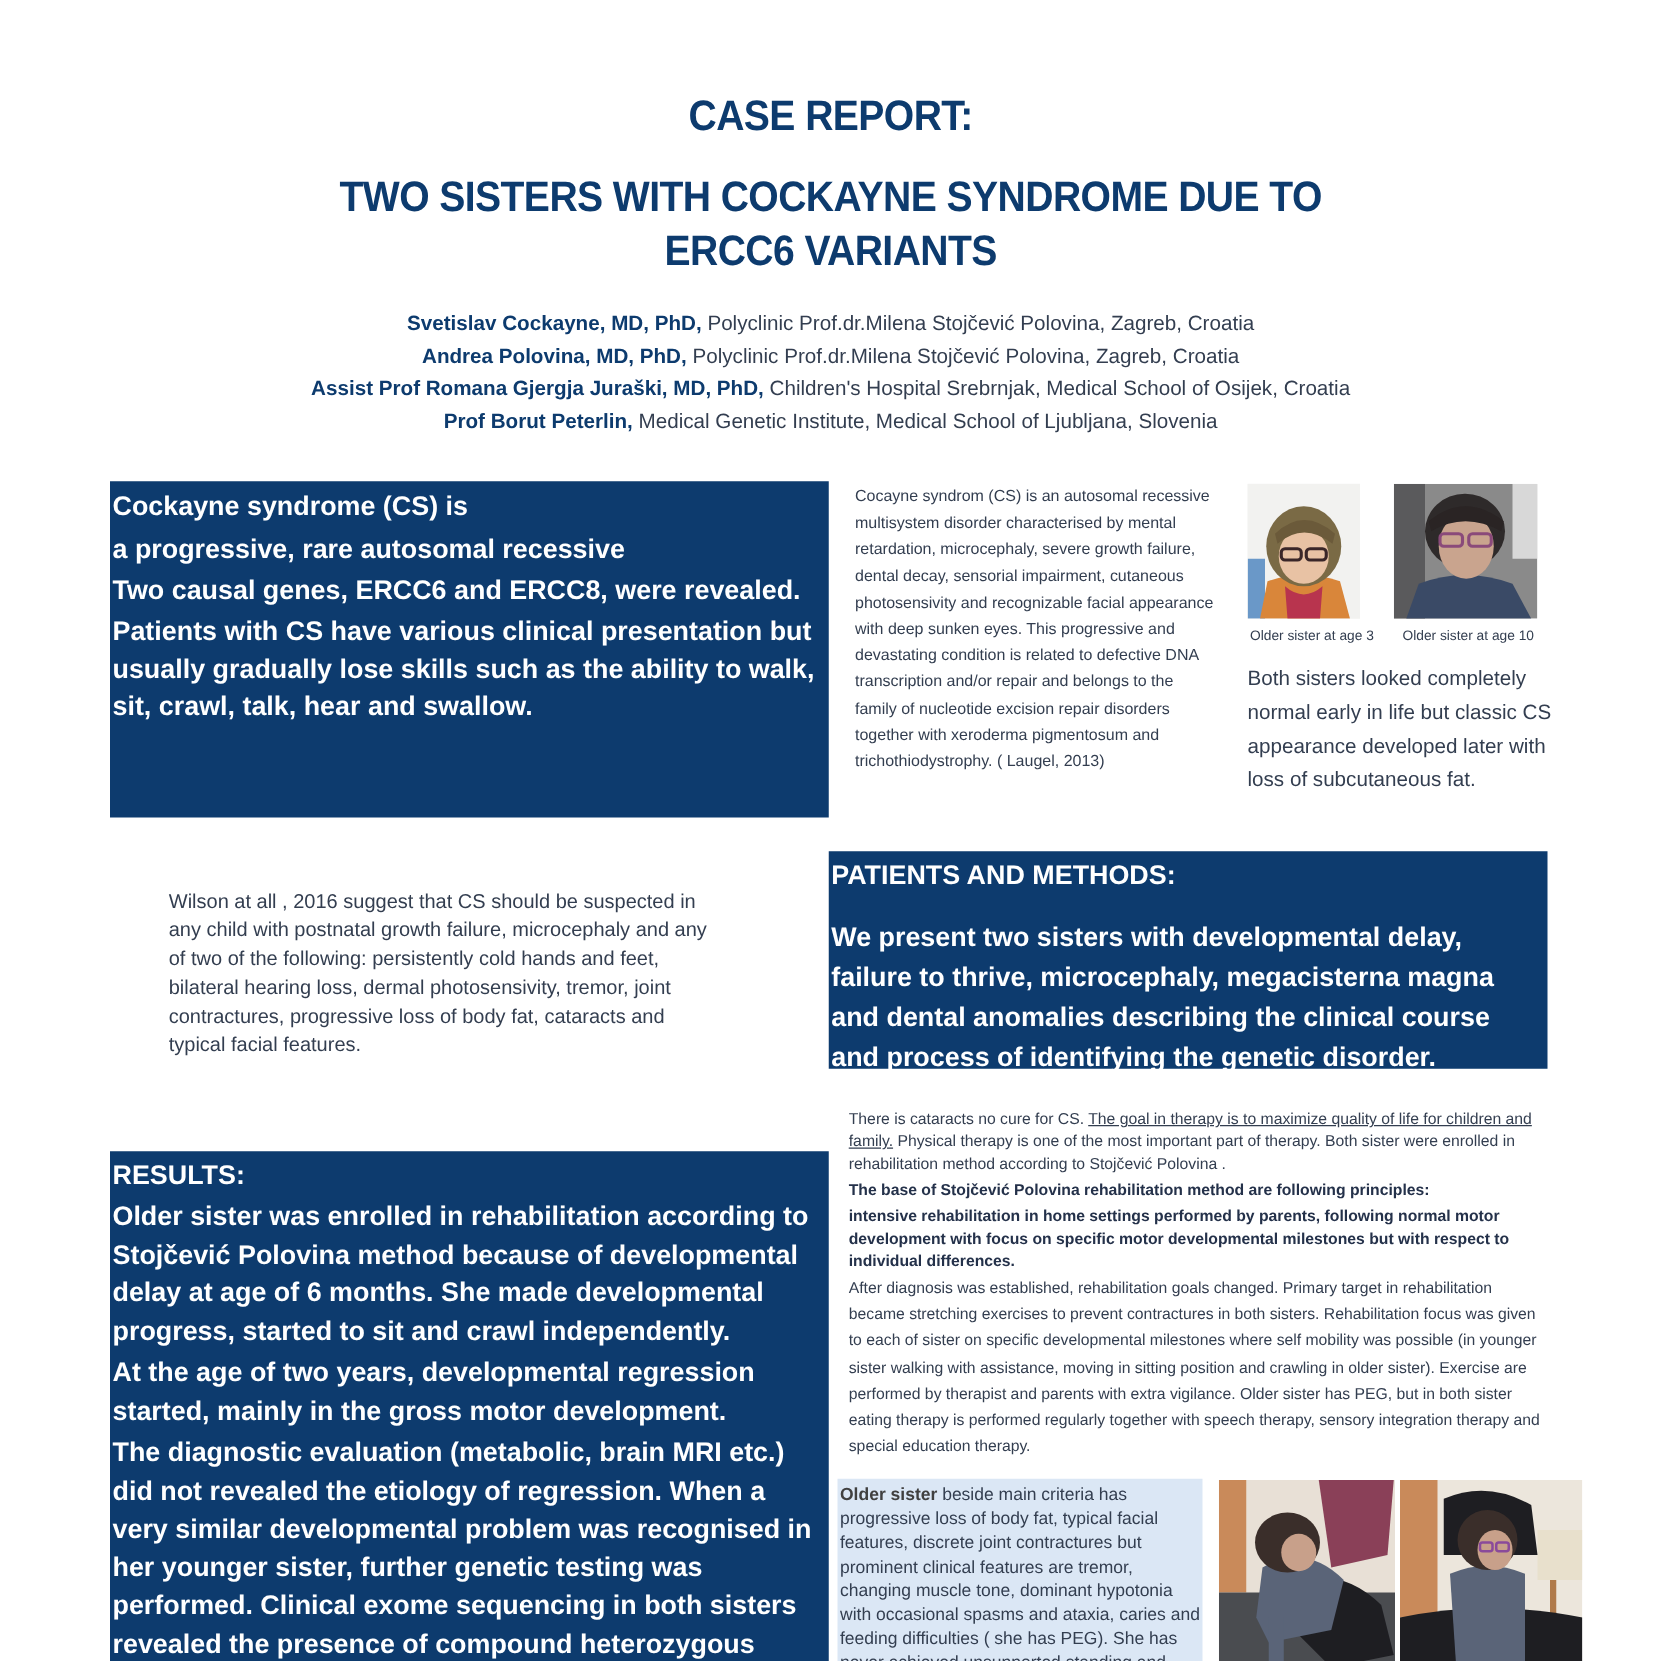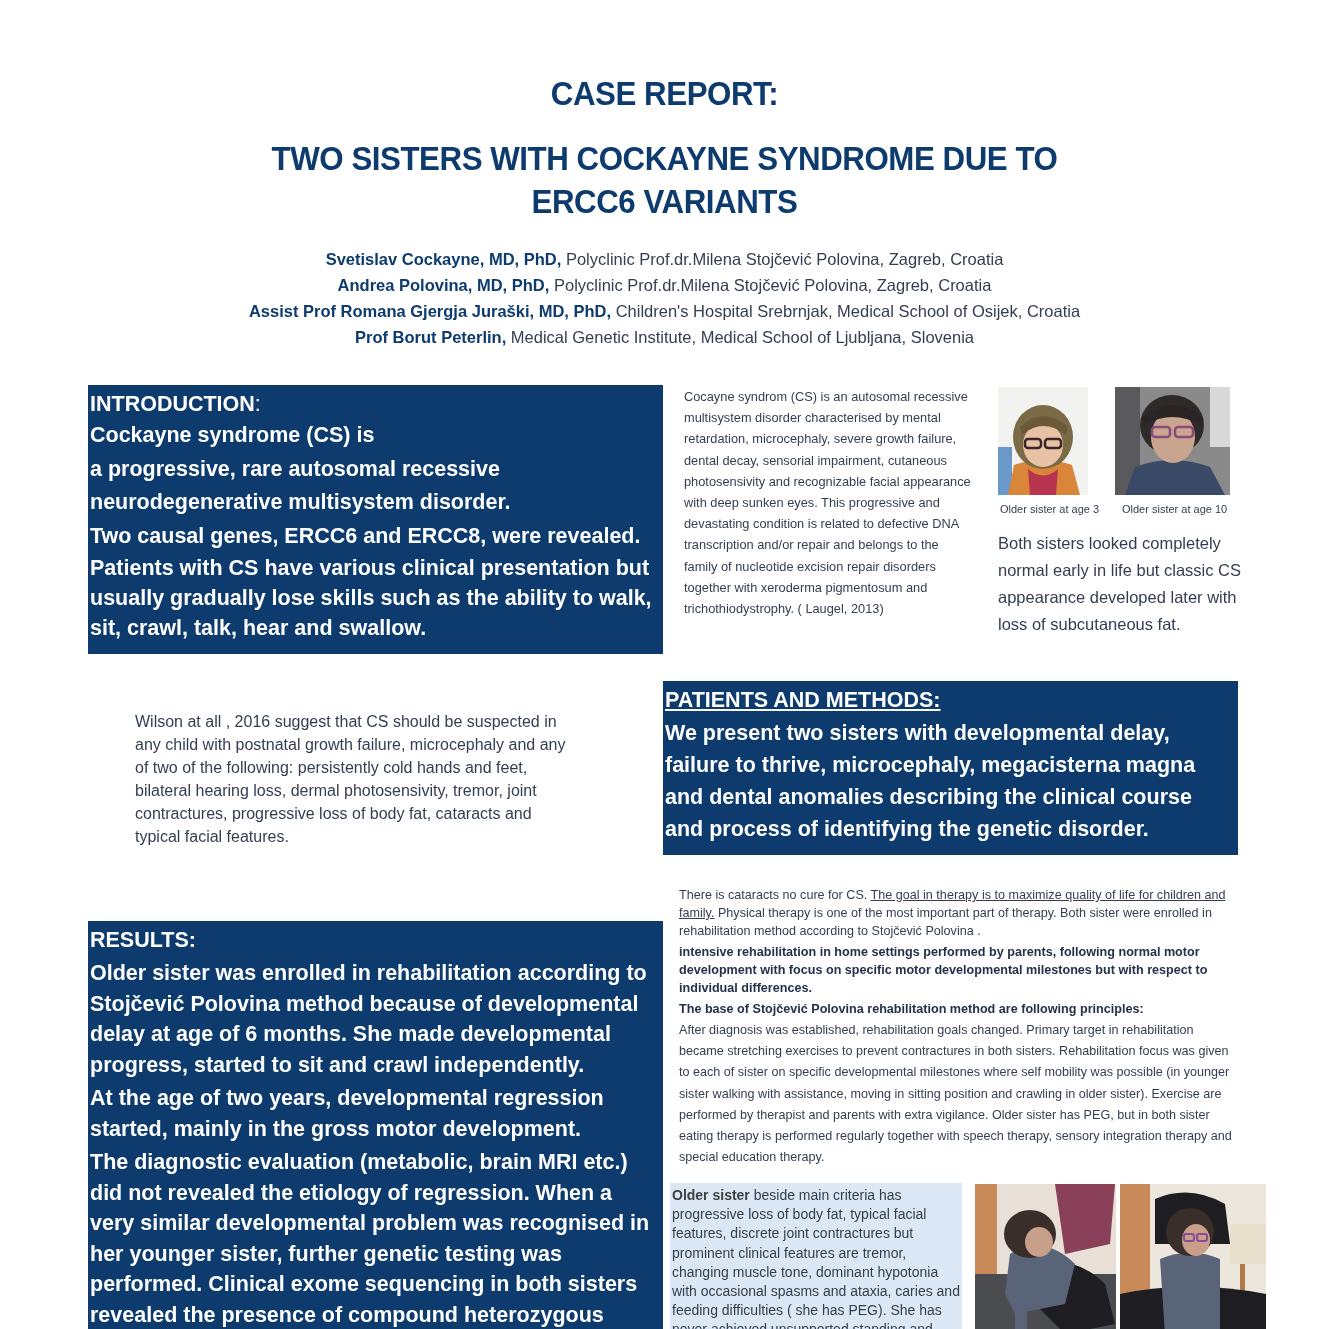--- a/index.html
+++ b/index.html
@@ -23,21 +23,21 @@
   }
   .authors .name { font-weight: bold; color: #0d3b6e; }
   .bluebox {
     position: absolute; background: #0d3b6e; color: #ffffff;
     font-weight: bold; box-sizing: border-box;
   }
   .bluebox p { margin: 0; }
   #intro { left: 88px; top: 385px; width: 575px; height: 269px; padding: 4px 2px; font-size: 21.5px; line-height: 33.5px; }
   #intro .head { line-height: 30px; }
   #patients { left: 663px; top: 681px; width: 575px; height: 174px; padding: 4px 2px; font-size: 21.5px; line-height: 32px; }
-  #patients .head { line-height: 30px; margin-bottom: 2px; text-decoration: underline; }
+  #patients .head { line-height: 30px; margin-bottom: 19px; }
   #results { left: 88px; top: 921px; width: 575px; height: 420px; padding: 4px 2px; font-size: 21.5px; line-height: 30.5px; }
   #results .head { line-height: 30px; margin-bottom: 3px; }
   #results p.gap { margin-top: 3px; }
   .smalltext { position: absolute; font-size: 12.8px; line-height: 21.2px; color: #333e50; }
   #cs-def { left: 684px; top: 386px; width: 290px; }
   .photo {
     position: absolute; overflow: hidden;
   }
   .caption { position: absolute; font-size: 11px; color: #333e50; }
   #both-sisters { left: 998px; top: 530px; width: 250px; font-size: 16.5px; line-height: 27px; color: #333e50; }
@@ -63,24 +63,22 @@
 </div>
 
 <div class="authors">
   <div><span class="name">Svetislav Cockayne, MD, PhD,</span><span> Polyclinic Prof.dr.Milena Stojčević Polovina, Zagreb, Croatia</span></div>
   <div><span class="name">Andrea Polovina, MD, PhD,</span><span> Polyclinic Prof.dr.Milena Stojčević Polovina, Zagreb, Croatia</span></div>
   <div><span class="name">Assist Prof Romana Gjergja Juraški, MD, PhD,</span><span> Children's Hospital Srebrnjak, Medical School of Osijek, Croatia</span></div>
   <div><span class="name">Prof Borut Peterlin,</span><span> Medical Genetic Institute, Medical School of Ljubljana, Slovenia</span></div>
 </div>
 
 <div class="bluebox" id="intro">
-  <p class="head"><span>INTRODUCTION</span><span style="font-weight:normal">:</span></p>
   <p>Cockayne syndrome (CS) is</p>
   <p>a progressive, rare autosomal recessive</p>
-  <p>neurodegenerative multisystem disorder.</p>
   <p>Two causal genes, ERCC6 and ERCC8, were revealed.</p>
   <p style="line-height:30px;">Patients with CS have various clinical presentation but usually gradually lose skills such as the ability to walk, sit, crawl, talk, hear and swallow.</p>
 </div>
 
 <div class="smalltext" id="cs-def">Cocayne syndrom (CS) is an autosomal recessive multisystem disorder characterised by mental retardation, microcephaly, severe growth failure, dental decay, sensorial impairment, cutaneous photosensivity and recognizable facial appearance with deep sunken eyes. This progressive and devastating condition is related to defective DNA transcription and/or repair and belongs to the family of nucleotide excision repair disorders together with xeroderma pigmentosum and trichothiodystrophy. ( Laugel, 2013)</div>
 
 <div class="photo" style="left:998px; top:387px; width:90px; height:108px; background:#f4f4f2;">
   <svg width="90" height="108" viewBox="0 0 90 108">
     <rect width="90" height="108" fill="#f2f2f0"></rect>
     <rect x="0" y="60" width="14" height="48" fill="#6a98c8"></rect>
@@ -113,22 +111,22 @@
 
 <div class="abs" id="wilson">Wilson at all , 2016 suggest that CS should be suspected in any child with postnatal growth failure, microcephaly and any of two of the following: persistently cold hands and feet, bilateral hearing loss, dermal photosensivity, tremor, joint contractures, progressive loss of body fat, cataracts and typical facial features.</div>
 
 <div class="bluebox" id="patients">
   <p class="head">PATIENTS AND METHODS:</p>
   <p>We present two sisters with developmental delay, failure to thrive, microcephaly, megacisterna magna and dental anomalies describing the clinical course and process of identifying the genetic disorder.</p>
 </div>
 
 <div class="abs" id="therapy">
   <div><span>There is cataracts no cure for CS. </span><span class="ul">The goal in therapy is to maximize quality of life for children and family.</span><span> Physical therapy is one of the most important part of therapy.  Both sister were enrolled in rehabilitation method according to Stojčević Polovina .</span></div>
+  <div class="bold">The base of Stojčević Polovina rehabilitation method are following principles:</div>
   <div class="bold">intensive rehabilitation in home settings performed by parents, following normal motor development with focus on specific motor developmental milestones but with respect to individual differences.</div>
-  <div class="bold">The base of Stojčević Polovina rehabilitation method are following principles:</div>
   <div class="after">After diagnosis was established, rehabilitation goals changed. Primary target in rehabilitation became stretching exercises to prevent contractures in both sisters. Rehabilitation focus was given to each of sister on specific developmental milestones where self mobility was possible (in younger sister walking with assistance, moving in sitting position and crawling in older sister).  Exercise are performed by therapist and parents with extra vigilance. Older sister has PEG, but in both sister eating therapy is performed regularly together with speech therapy, sensory integration therapy and special education therapy.</div>
 </div>
 
 <div class="bluebox" id="results">
   <p class="head">RESULTS:</p>
   <p>Older sister was enrolled in rehabilitation according to Stojčević Polovina method because of developmental delay at age of 6 months. She made developmental progress, started to sit and crawl independently.</p>
   <p class="gap">At the age of two years, developmental regression started, mainly in the gross motor development.</p>
   <p class="gap">The diagnostic evaluation (metabolic, brain MRI etc.) did not revealed the etiology of regression. When a very similar developmental problem was recognised in her younger sister, further genetic testing was performed. Clinical exome sequencing in both sisters revealed the presence of compound heterozygous</p>
 </div>
 

